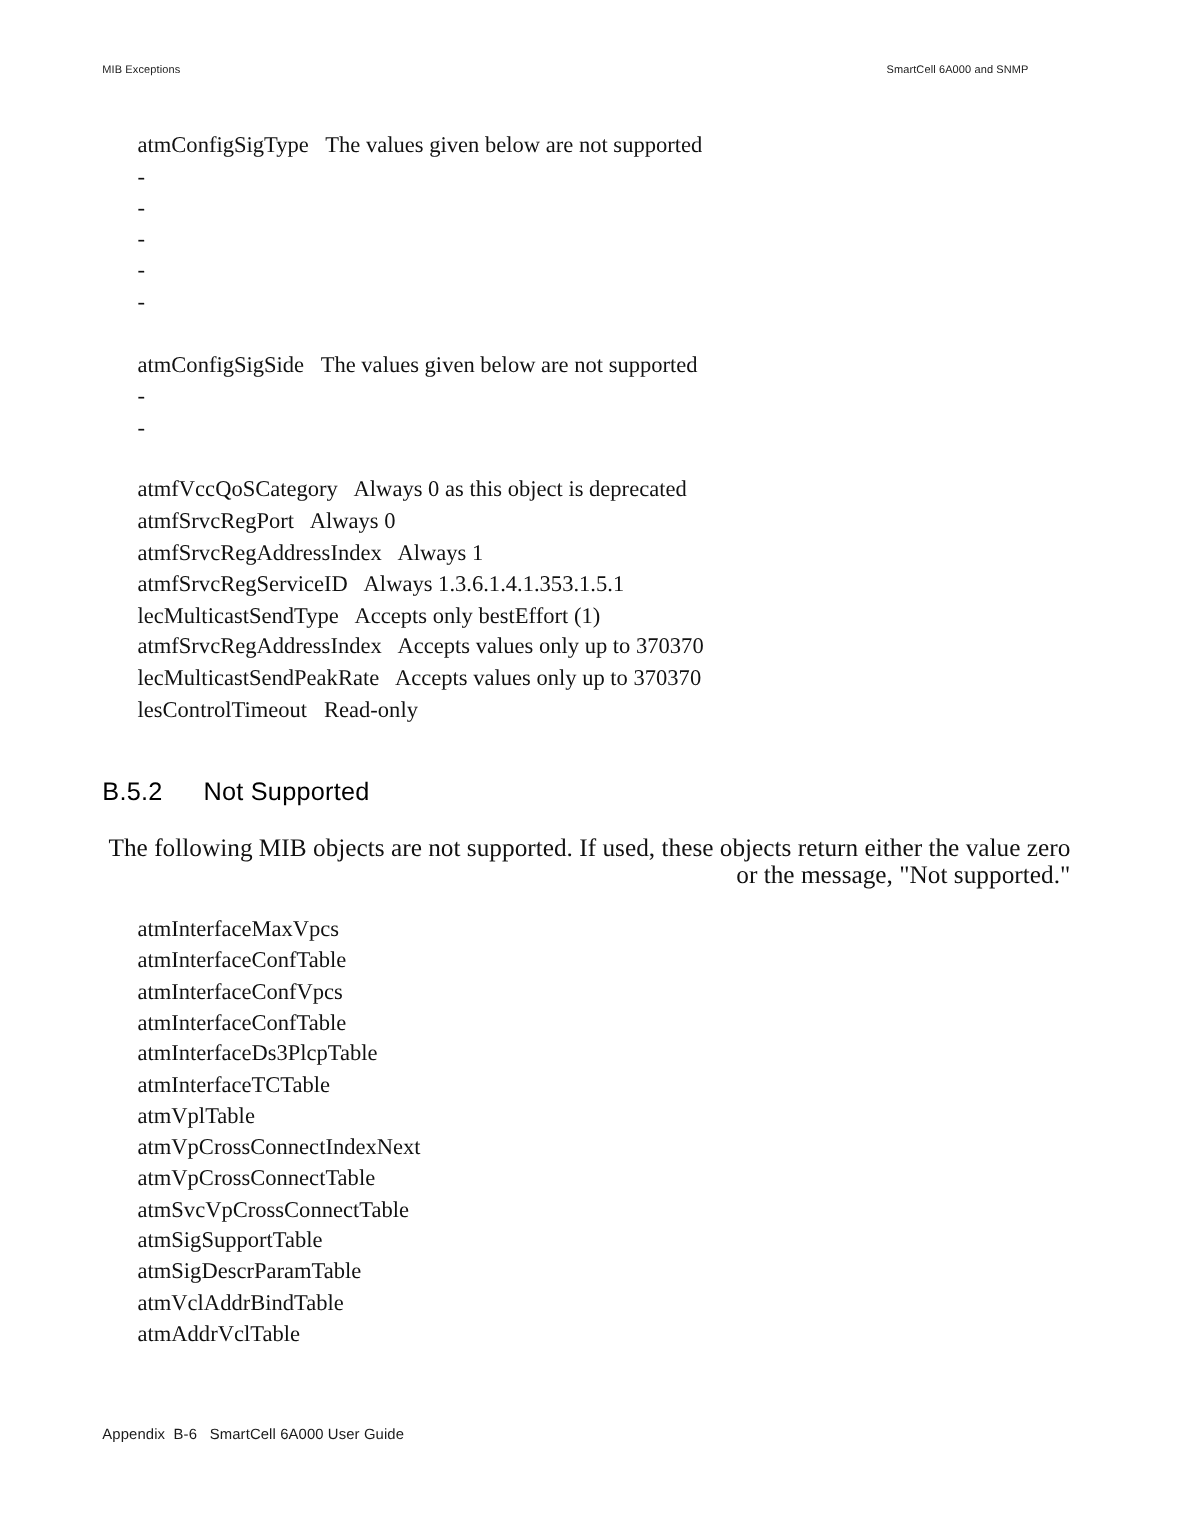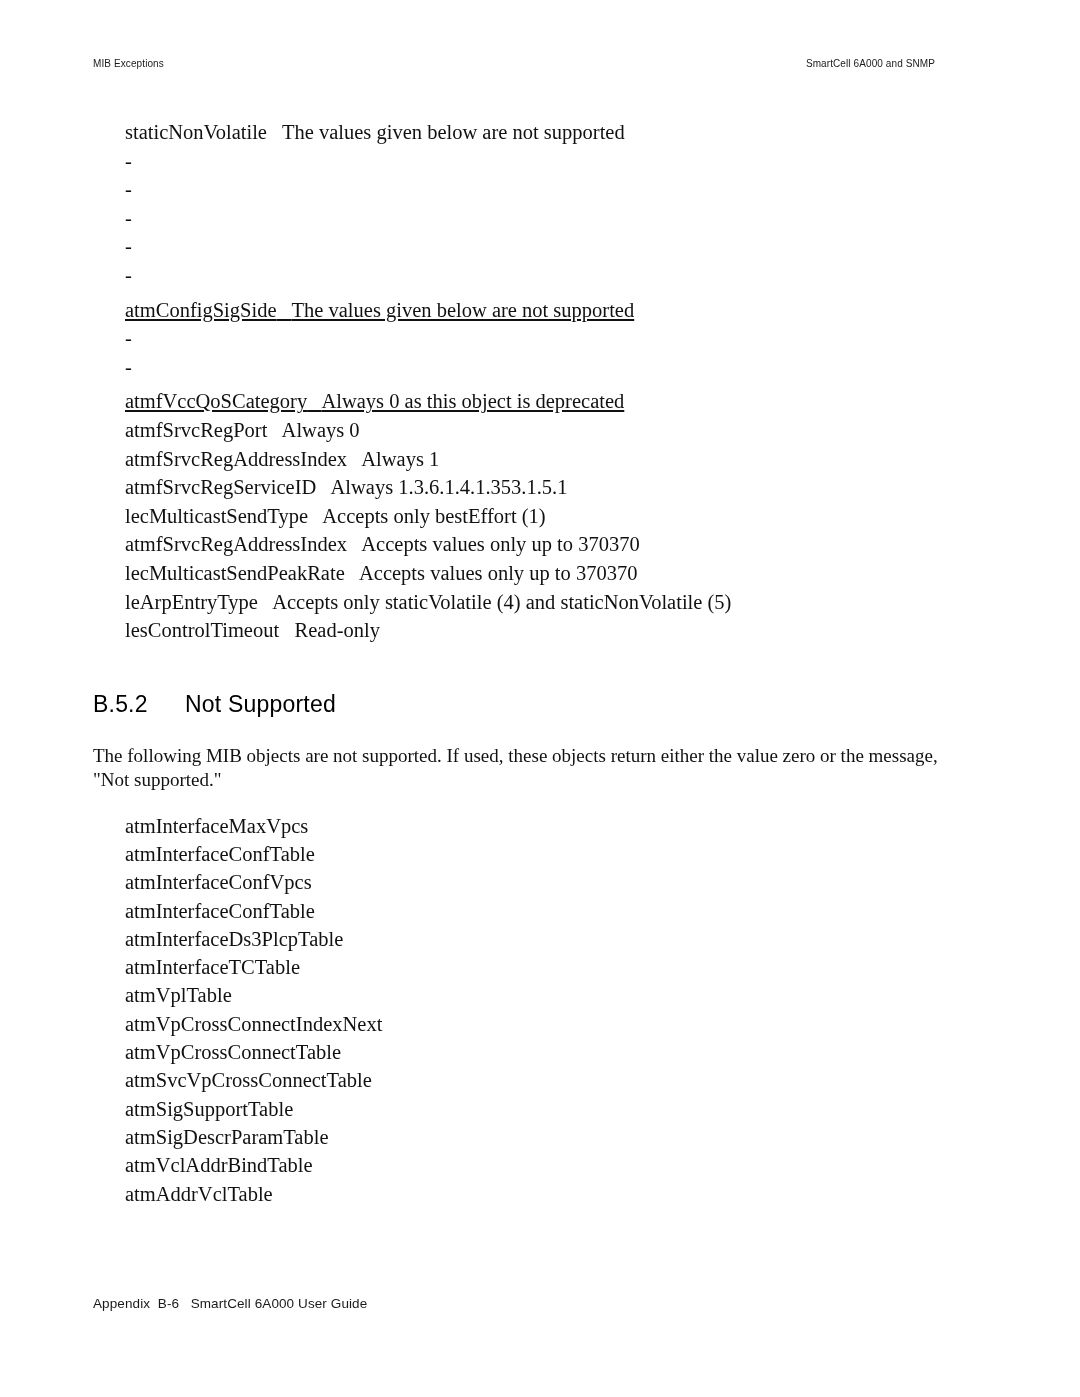--- a/index.html
+++ b/index.html
@@ -44,21 +44,21 @@
 
   .entry-list { margin: 0; padding: 0; list-style: none; }
 
   .entry {
     margin-left: 32px;
     font-size: 20.5px;
     line-height: 28.6px;
     white-space: pre;
     color: #111111;
   }
-  .entry.spaced { margin-top: 6px; text-decoration: underline; }
+  .entry.spaced { margin-top: 28px; }
 
   .dash {
     margin-left: 32px;
     font-size: 20.5px;
     line-height: 28.6px;
     height: 28.6px;
     color: #111111;
   }
 
   
@@ -73,24 +73,25 @@
     letter-spacing: 0.2px;
   }
   .section-heading .num {
     width: 92px;
     flex: 0 0 92px;
   }
 
   
   .intro {
     margin-top: 26px;
-    font-size: 19px;
+    font-size: 23px;
     line-height: 24.5px;
     width: 880px;
     color: #111111;
+    text-align: right;
   }
 
   
   .ns-list {
     margin: 10px 0 0 0;
     padding: 0;
     list-style: none;
   }
   .ns-item {
     margin-left: 32px;
@@ -117,37 +118,36 @@
 <div class="page">
 
   <div class="running-header">
     <span class="left">MIB Exceptions</span>
     <span class="right">SmartCell 6A000 and SNMP</span>
   </div>
 
   <div class="content">
 
     <ul class="entry-list">
-        <li class="entry"><span>staticNonVolatile</span><span>   </span><span>The values given below are not supported</span></li>
+        <li class="entry"><span>atmConfigSigType</span><span>   </span><span>The values given below are not supported</span></li>
         <li class="dash">-</li>
         <li class="dash">-</li>
         <li class="dash">-</li>
         <li class="dash">-</li>
         <li class="dash">-</li>
         <li class="entry spaced"><span>atmConfigSigSide</span><span>   </span><span>The values given below are not supported</span></li>
         <li class="dash">-</li>
         <li class="dash">-</li>
         <li class="entry spaced"><span>atmfVccQoSCategory</span><span>   </span><span>Always 0 as this object is deprecated</span></li>
         <li class="entry"><span>atmfSrvcRegPort</span><span>   </span><span>Always 0</span></li>
         <li class="entry"><span>atmfSrvcRegAddressIndex</span><span>   </span><span>Always 1</span></li>
         <li class="entry"><span>atmfSrvcRegServiceID</span><span>   </span><span>Always 1.3.6.1.4.1.353.1.5.1</span></li>
         <li class="entry"><span>lecMulticastSendType</span><span>   </span><span>Accepts only bestEffort (1)</span></li>
         <li class="entry"><span>atmfSrvcRegAddressIndex</span><span>   </span><span>Accepts values only up to 370370</span></li>
         <li class="entry"><span>lecMulticastSendPeakRate</span><span>   </span><span>Accepts values only up to 370370</span></li>
-        <li class="entry"><span>leArpEntryType</span><span>   </span><span>Accepts only staticVolatile (4) and staticNonVolatile (5)</span></li>
         <li class="entry"><span>lesControlTimeout</span><span>   </span><span>Read-only</span></li>
       </ul>
 
     <div class="section-heading">
       <span class="num">B.5.2</span>
       <span class="title">Not Supported</span>
     </div>
 
     <p class="intro">The following MIB objects are not supported. If used, these objects return either the value zero or the message, "Not supported."</p>
 

